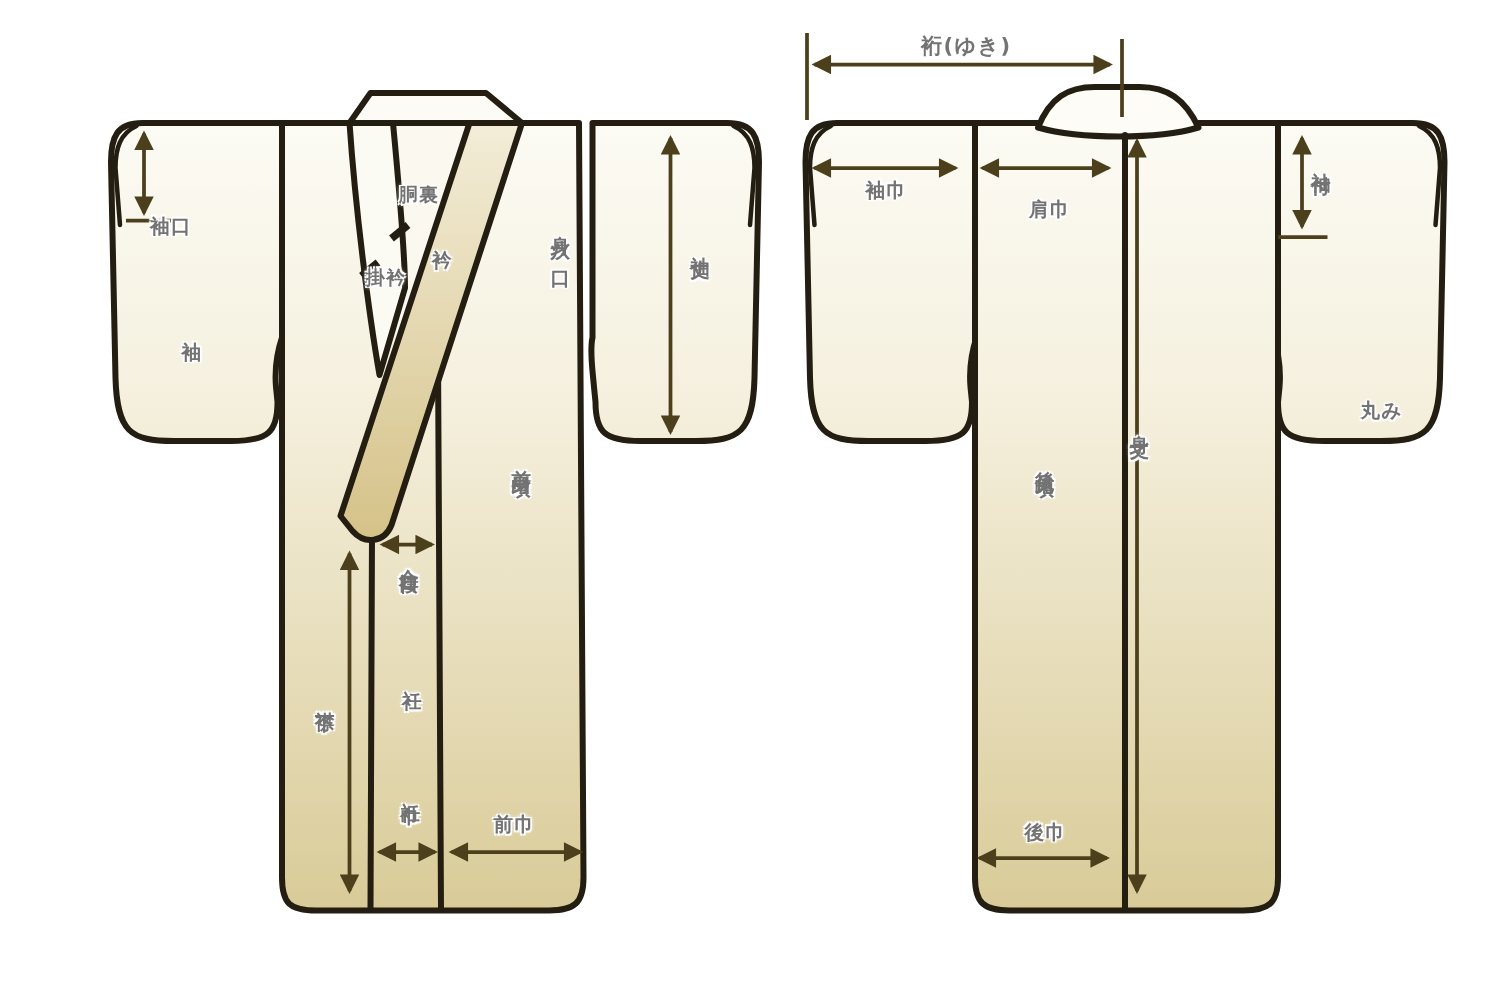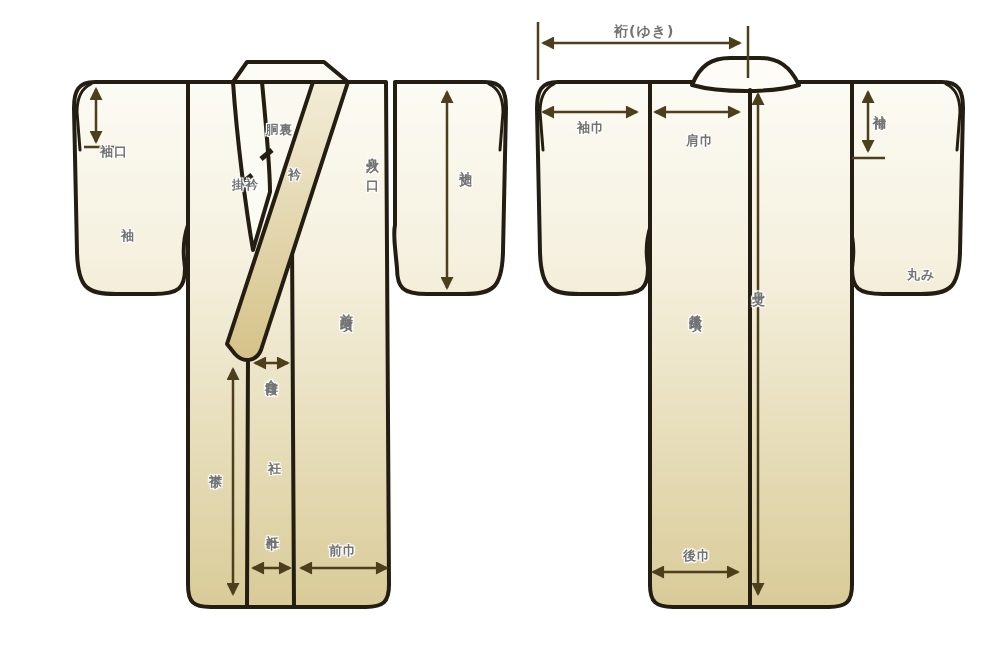--- a/index.html
+++ b/index.html
@@ -104,21 +104,21 @@
       <line x1="868" y1="92" x2="868" y2="151" marker-start="url(#ah)" marker-end="url(#ah)"></line>
       <line x1="852" y1="158" x2="885" y2="158"></line>
       <line x1="758" y1="94" x2="758" y2="594" marker-start="url(#ah)" marker-end="url(#ah)"></line>
       <line x1="653" y1="572" x2="738" y2="572" marker-start="url(#ah)" marker-end="url(#ah)"></line>
     </g>
   </svg>
 
   <div class="label" style="left:100px;top:104px;margin-top:41px;">袖口</div>
   <div class="label" style="left:121px;top:229px;">袖</div>
   <div class="label sm" style="left:266px;top:96px;">胴裏</div>
-  <div class="label sm" style="left:232px;top:151px;">掛衿</div>
+  <div class="label sm" style="left:244px;top:151px;">掛衿</div>
   <div class="label" style="left:288px;top:168px;">衿</div>
   <div class="label v" style="left:364px;top:147px;">身八ツ口</div>
   <div class="label v" style="left:457px;top:160px;">袖丈</div>
   <div class="label v" style="left:338px;top:303px;">前身頃</div>
   <div class="label v" style="left:263px;top:368px;">合褄口</div>
   <div class="label" style="left:268px;top:462px;">衽</div>
   <div class="label v" style="left:207px;top:463px;">襟下</div>
   <div class="label v" style="left:264px;top:524px;">衽巾</div>
   <div class="label" style="left:329px;top:544px;text-align:center;">前巾</div>
 

